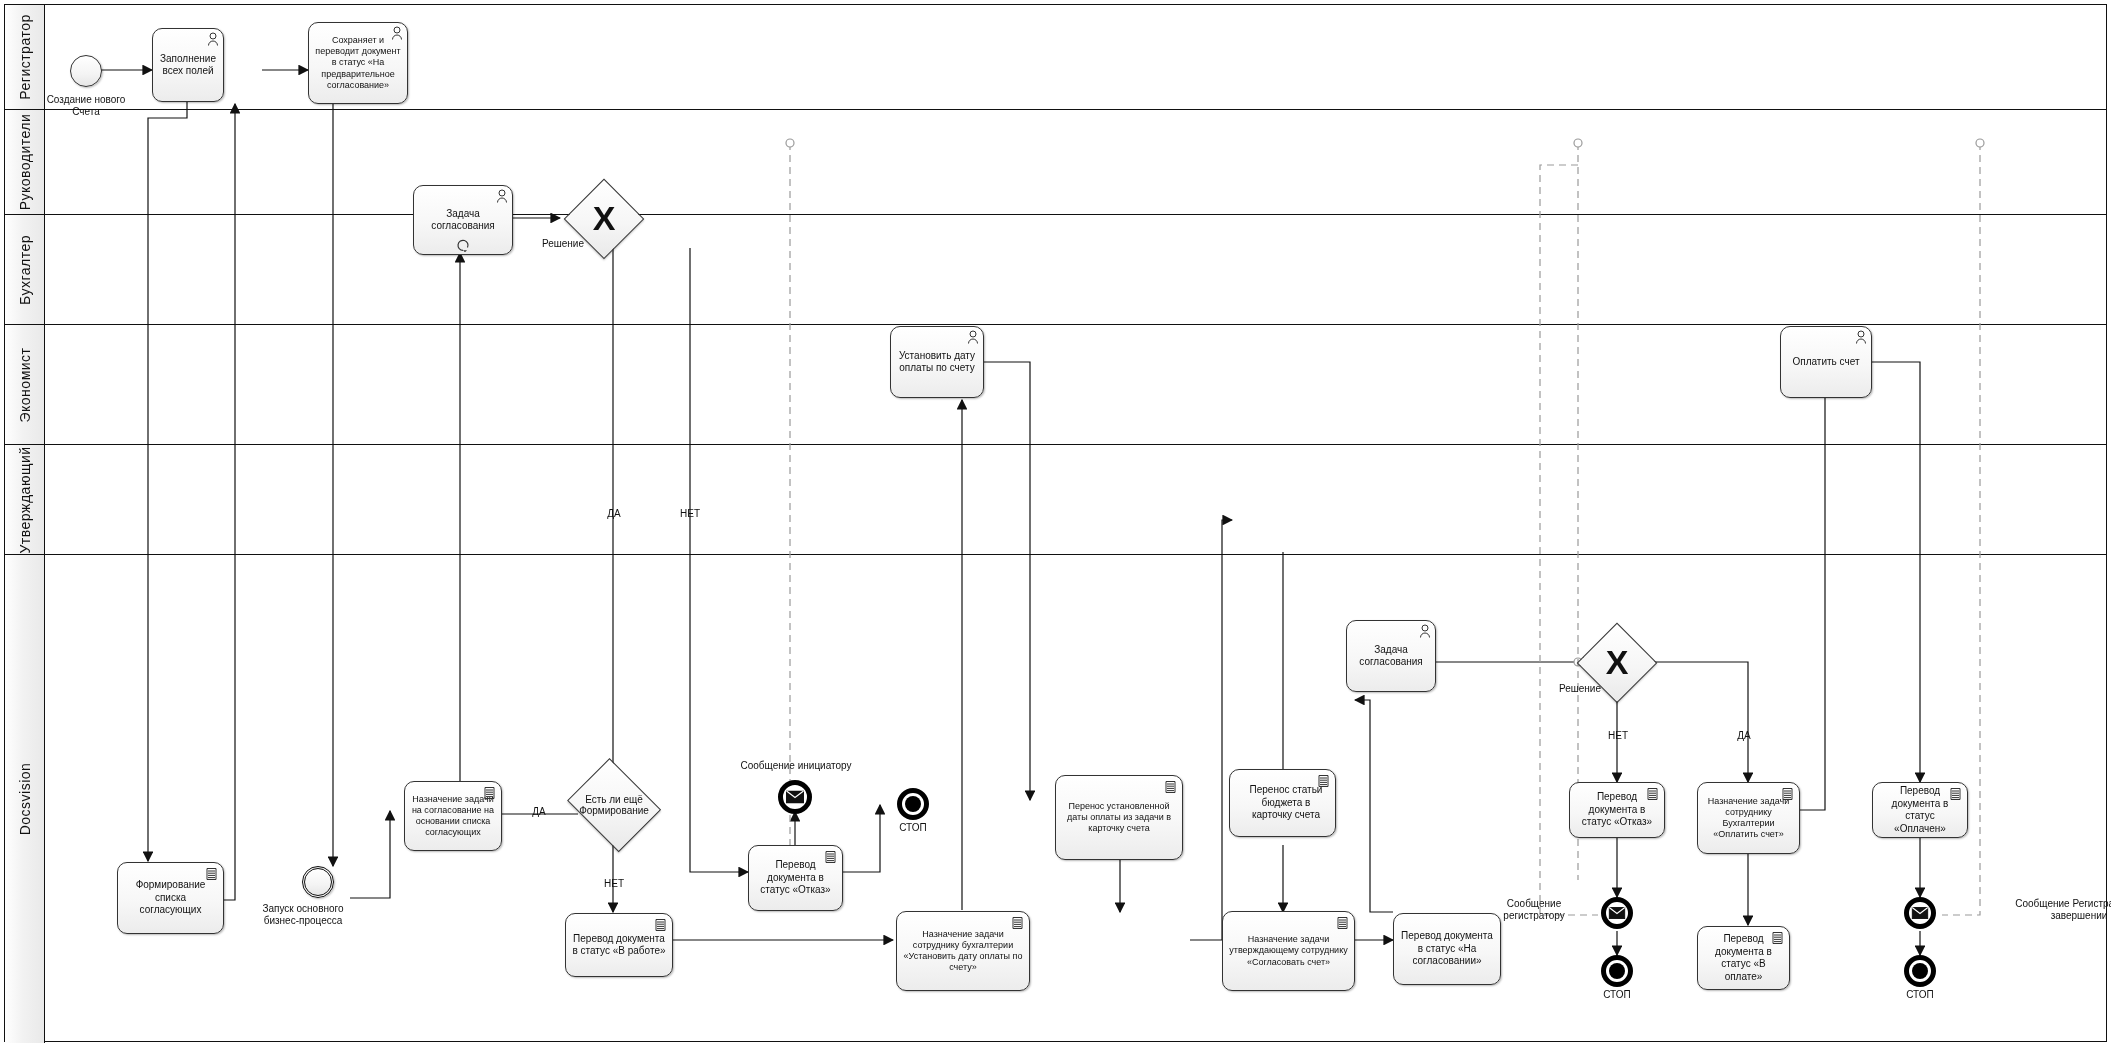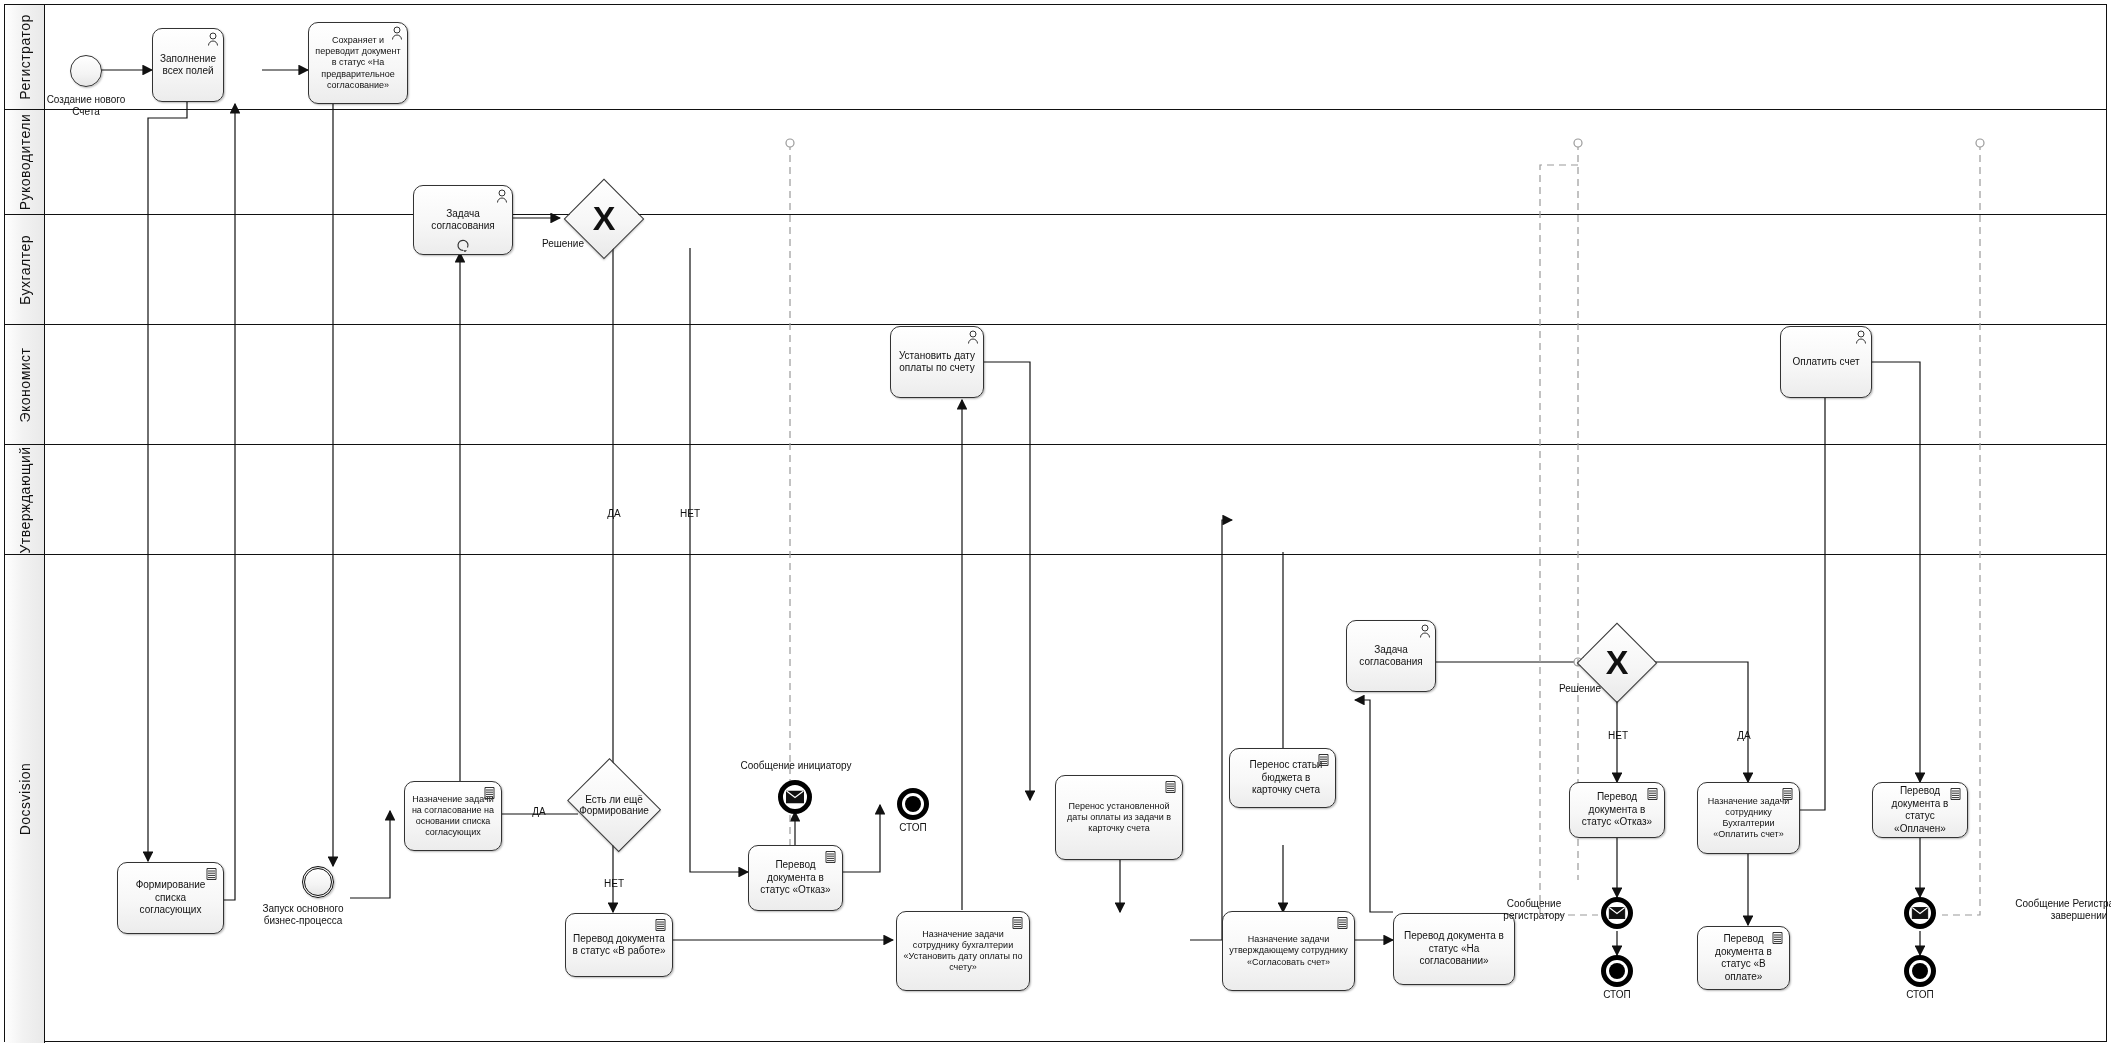--- a/index.html
+++ b/index.html
@@ -327,37 +327,37 @@
 
   <div class="task" style="left:1055px;top:775px;width:128px;height:85px;">
     <span class="tl" style="font-size:9px;">Перенос установленной даты оплаты из задачи в карточку счета</span>
     <svg class="smark" viewBox="0 0 13 14">
       <path d="M2,1.5 h9 v11 h-9 z" fill="none" stroke="#333" stroke-width="1"></path>
       <path d="M3,4 h7 M3,6.2 h7 M3,8.4 h7 M3,10.6 h7" stroke="#333" stroke-width="1"></path>
     </svg>
   </div>
 
 
-  <div class="task" style="left:1229px;top:748px;width:107px;height:60px;padding-left:13px;">
+  <div class="task" style="left:1229px;top:769px;width:107px;height:68px;padding-left:13px;">
     <span class="tl">Перенос статьи бюджета в карточку счета</span>
     <svg class="smark" viewBox="0 0 13 14">
       <path d="M2,1.5 h9 v11 h-9 z" fill="none" stroke="#333" stroke-width="1"></path>
       <path d="M3,4 h7 M3,6.2 h7 M3,8.4 h7 M3,10.6 h7" stroke="#333" stroke-width="1"></path>
     </svg>
   </div>
 
   <div class="task" style="left:1222px;top:911px;width:133px;height:80px;">
     <span class="tl" style="font-size:9px;">Назначение задачи утверждающему сотруднику «Согласовать счет»</span>
     <svg class="smark" viewBox="0 0 13 14">
       <path d="M2,1.5 h9 v11 h-9 z" fill="none" stroke="#333" stroke-width="1"></path>
       <path d="M3,4 h7 M3,6.2 h7 M3,8.4 h7 M3,10.6 h7" stroke="#333" stroke-width="1"></path>
     </svg>
   </div>
 
-  <div class="task" style="left:1393px;top:913px;width:122px;height:72px;">
+  <div class="task" style="left:1393px;top:913px;width:108px;height:72px;">
     <span class="tl">Перевод документа в статус «На согласовании»</span>
   </div>
 
   <div class="task" style="left:1569px;top:782px;width:96px;height:56px;">
     <span class="tl">Перевод документа в статус «Отказ»</span>
     <svg class="smark" viewBox="0 0 13 14">
       <path d="M2,1.5 h9 v11 h-9 z" fill="none" stroke="#333" stroke-width="1"></path>
       <path d="M3,4 h7 M3,6.2 h7 M3,8.4 h7 M3,10.6 h7" stroke="#333" stroke-width="1"></path>
     </svg>
   </div>

